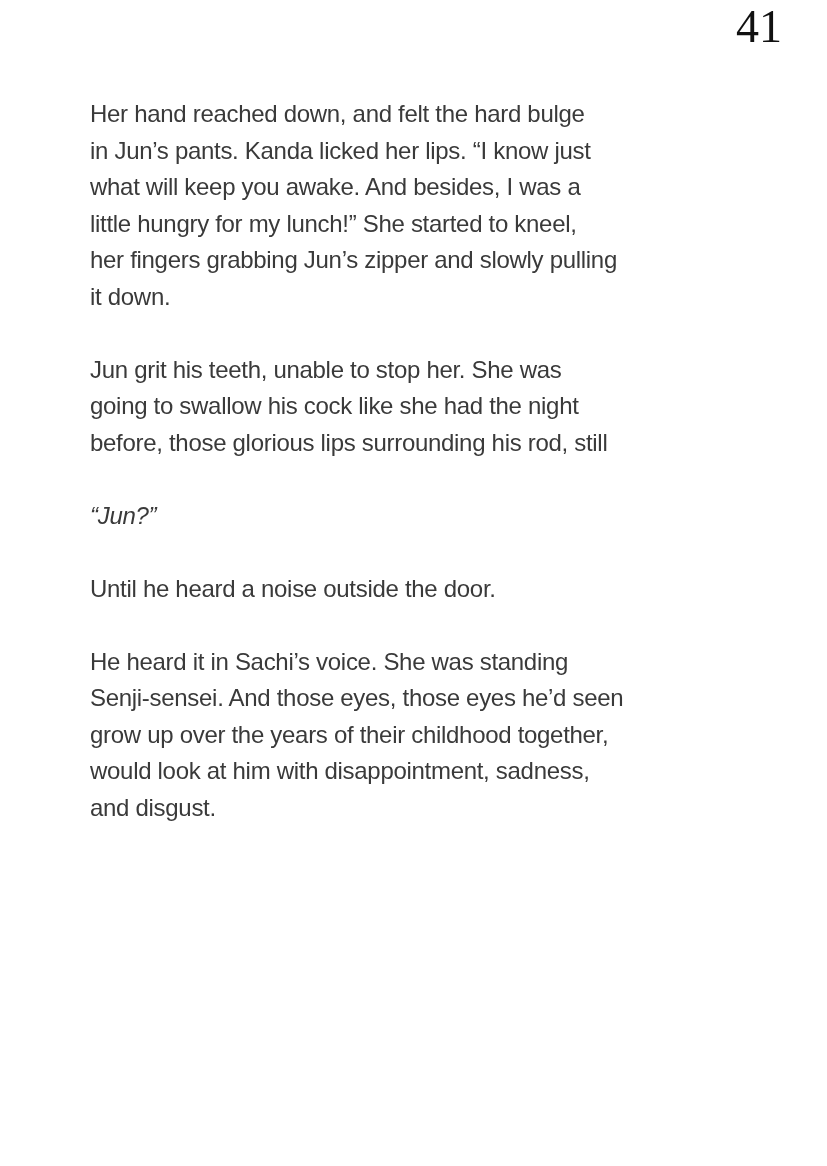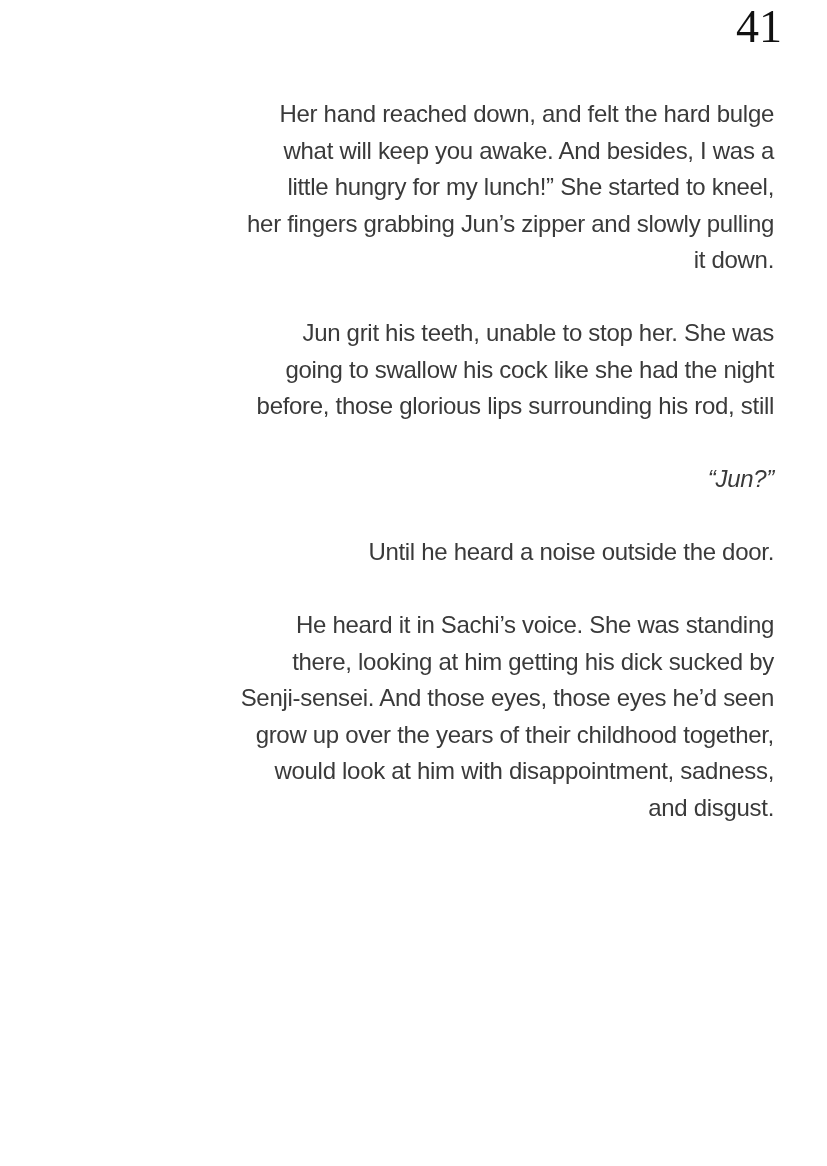--- a/index.html
+++ b/index.html
@@ -21,28 +21,27 @@
     top: 2px;
     right: 27px;
     font-family: "Liberation Serif", "DejaVu Serif", serif;
     font-size: 46px;
     font-weight: 400;
     color: #111111;
     line-height: 1.1;
   }
   .text-block {
     position: absolute;
-    left: 114px;
+    left: 90px;
     top: 96px;
     width: 660px;
     color: #3a3a3a;
     font-size: 24px;
     font-weight: 400;
     letter-spacing: -0.3px;
-    text-align: right;
   }
   .paragraph {
     margin-bottom: 36.5px;
   }
   .paragraph.italic {
     font-style: italic;
   }
   .text-line {
     height: 36.5px;
     line-height: 36.5px;
@@ -50,38 +49,38 @@
   }
 </style>
 </head>
 <body>
 
 <div class="page">
   <div class="page-number">41</div>
   <div class="text-block">
       <div class="paragraph">
         <div class="text-line">Her hand reached down, and felt the hard bulge</div>
+        <div class="text-line">in Jun’s pants. Kanda licked her lips. “I know just</div>
         <div class="text-line">what will keep you awake. And besides, I was a</div>
         <div class="text-line">little hungry for my lunch!” She started to kneel,</div>
         <div class="text-line">her fingers grabbing Jun’s zipper and slowly pulling</div>
         <div class="text-line">it down.</div>
       </div>
       <div class="paragraph">
         <div class="text-line">Jun grit his teeth, unable to stop her. She was</div>
         <div class="text-line">going to swallow his cock like she had the night</div>
         <div class="text-line">before, those glorious lips surrounding his rod, still</div>
       </div>
       <div class="paragraph italic">
         <div class="text-line">“Jun?”</div>
       </div>
       <div class="paragraph">
         <div class="text-line">Until he heard a noise outside the door.</div>
       </div>
       <div class="paragraph">
         <div class="text-line">He heard it in Sachi’s voice. She was standing</div>
-        <div class="text-line">there, looking at him getting his dick sucked by</div>
         <div class="text-line">Senji-sensei. And those eyes, those eyes he’d seen</div>
         <div class="text-line">grow up over the years of their childhood together,</div>
         <div class="text-line">would look at him with disappointment, sadness,</div>
         <div class="text-line">and disgust.</div>
       </div>
     </div>
 </div>
 
 </body></html>

